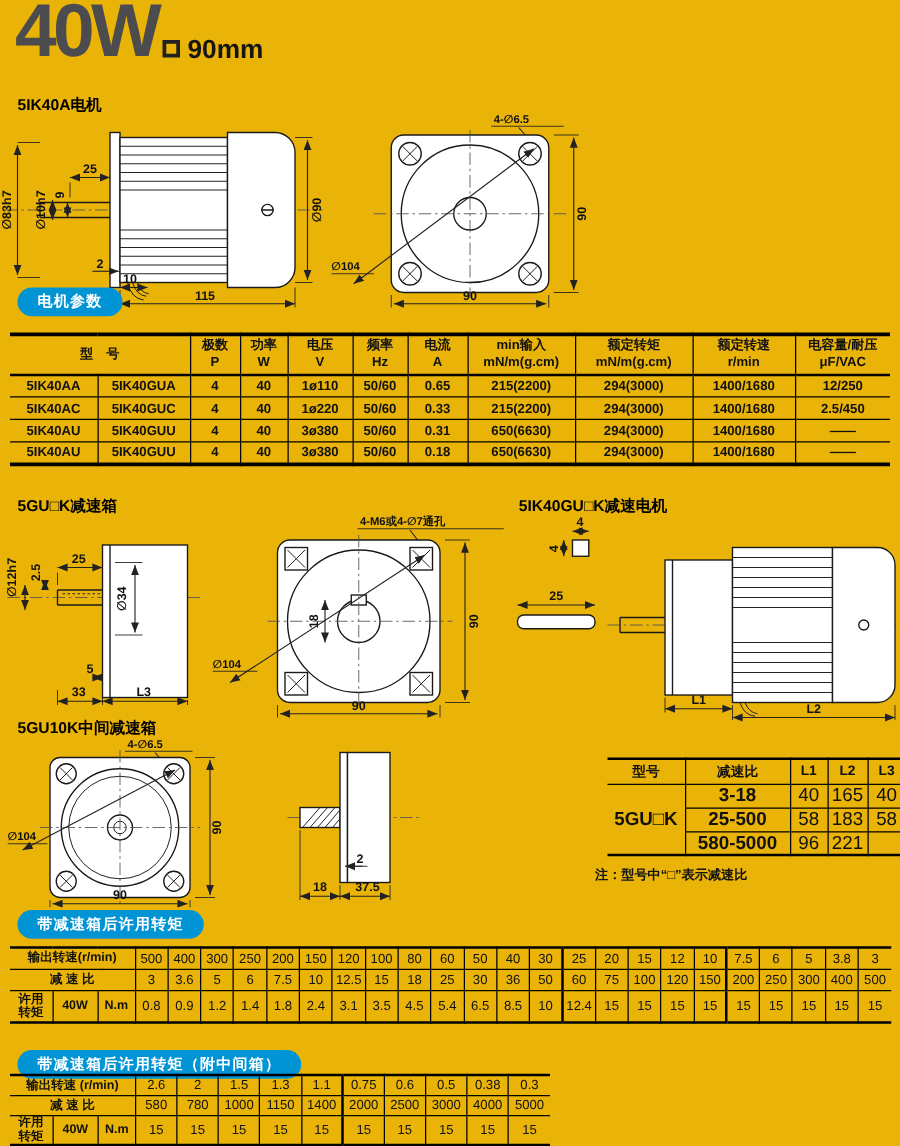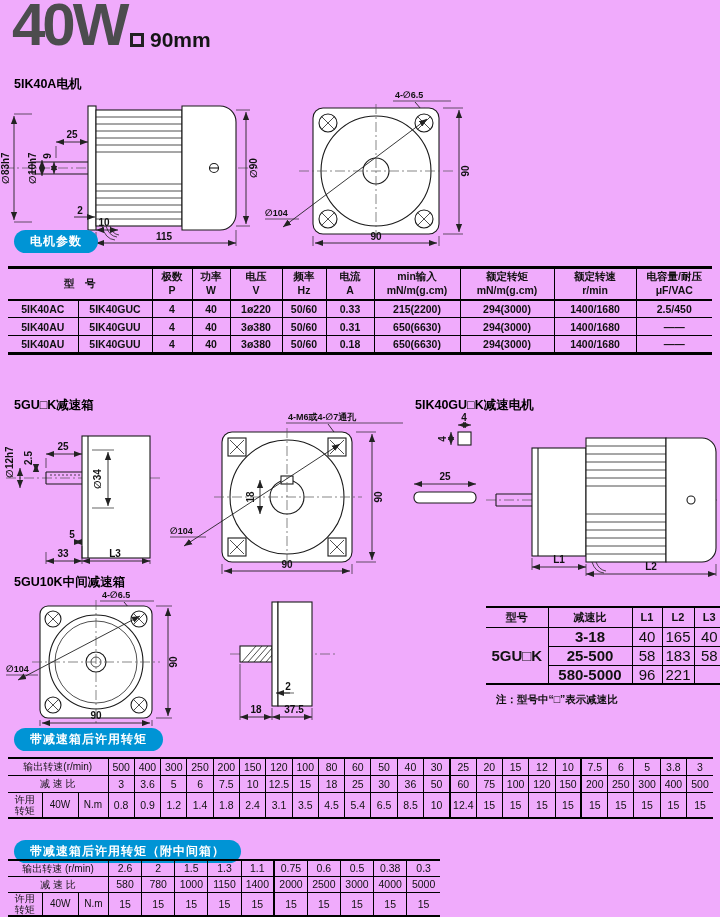--- a/index.html
+++ b/index.html
@@ -1,17 +1,17 @@
 <!DOCTYPE html>
 <html><head>
 <meta charset="utf-8">
 <style>
   * { margin:0; padding:0; box-sizing:border-box; }
   html,body { background:#fff; }
-  .page { position:relative; width:720px; height:917px; background:#f0abfc; overflow:hidden;
+  .page { position:relative; width:720px; height:917px; background:#eab308; overflow:hidden;
           font-family:"Liberation Sans","DejaVu Sans",sans-serif; color:#111; }
 
   
   .title { position:absolute; left:12px; top:-10px; font-size:60px; font-weight:bold;
            letter-spacing:-3px; color:#4c4c4e; }
   .frame { position:absolute; left:130px; top:28px; font-size:21px; font-weight:bold; color:#151515; }
   .sq { display:inline-block; width:14px; height:14px; border:3px solid #222; margin-right:6px; }
 
   .sec-label { position:absolute; font-size:12.5px; font-weight:bold; color:#000; }
 
@@ -25,27 +25,27 @@
   tr > *:last-child  { border-right:0; }
 
   .params { left:8px; top:266px; width:704px; border-top:3px solid #000; border-bottom:3px solid #000;text-align:center; }
   .params th { height:32px; font-size:10.5px; line-height:1.3; border-bottom:2.5px solid #000; }
   .params td { height:18px; font-size:10.5px; font-weight:bold; }
 
   .ltable { left:486px; top:606px; width:238px; border-top:2px solid #000; border-bottom:2px solid #000; }
   .ltable th { height:20px; font-size:11px; border-bottom:1.5px solid #000; }
   .ltable td { height:19px; font-size:15px; }
   .ltable .bold { font-weight:bold; }
-  .lnote { position:absolute; left:496px; top:693px; font-size:10.5px; font-weight:bold; }
+  .lnote { position:absolute; left:476px; top:693px; font-size:10.5px; font-weight:bold; }
 
   .torque { border-top:2.5px solid #000; border-bottom:2.5px solid #000; }
   .t1 { left:8px; top:757px; width:705px; }
   .t2 { left:8px; top:859px; width:432px; }
   .torque td { font-size:10.5px; }
-  .torque .tl { font-weight:normal; font-size:10px; line-height:1.1; }
+  .torque .tl { font-weight:bold; font-size:10px; line-height:1.1; }
   .t1 .ra td { height:17px; } .t1 .rb td { height:17px; } .t1 .rc td { height:26px; }
   .t2 .ra td { height:16px; } .t2 .rb td { height:16px; } .t2 .rc td { height:22px; }
   .thick-r { border-right:2.5px solid #000 !important; }
 
   .notes { position:absolute; left:442px; top:845px; width:278px; font-size:9.5px;
            line-height:1.45; color:#222; }
   .notes p + p { margin-top:11px; }
 
   
   .drw { position:absolute; }
@@ -221,20 +221,33 @@
           </th>
       <th>
             <div>额定转速</div>
             <div>r/min</div>
           </th>
       <th>
             <div>电容量/耐压</div>
             <div>μF/VAC</div>
           </th>
     </tr>
+    <tr>
+          <td>5IK40AA</td>
+          <td>5IK40GUA</td>
+          <td>4</td>
+          <td>40</td>
+          <td>1ø110</td>
+          <td>50/60</td>
+          <td>0.65</td>
+          <td>215(2200)</td>
+          <td>294(3000)</td>
+          <td>1400/1680</td>
+          <td>12/250</td>
+        </tr>
     <tr>
           <td>5IK40AC</td>
           <td>5IK40GUC</td>
           <td>4</td>
           <td>40</td>
           <td>1ø220</td>
           <td>50/60</td>
           <td>0.33</td>
           <td>215(2200)</td>
           <td>294(3000)</td>

